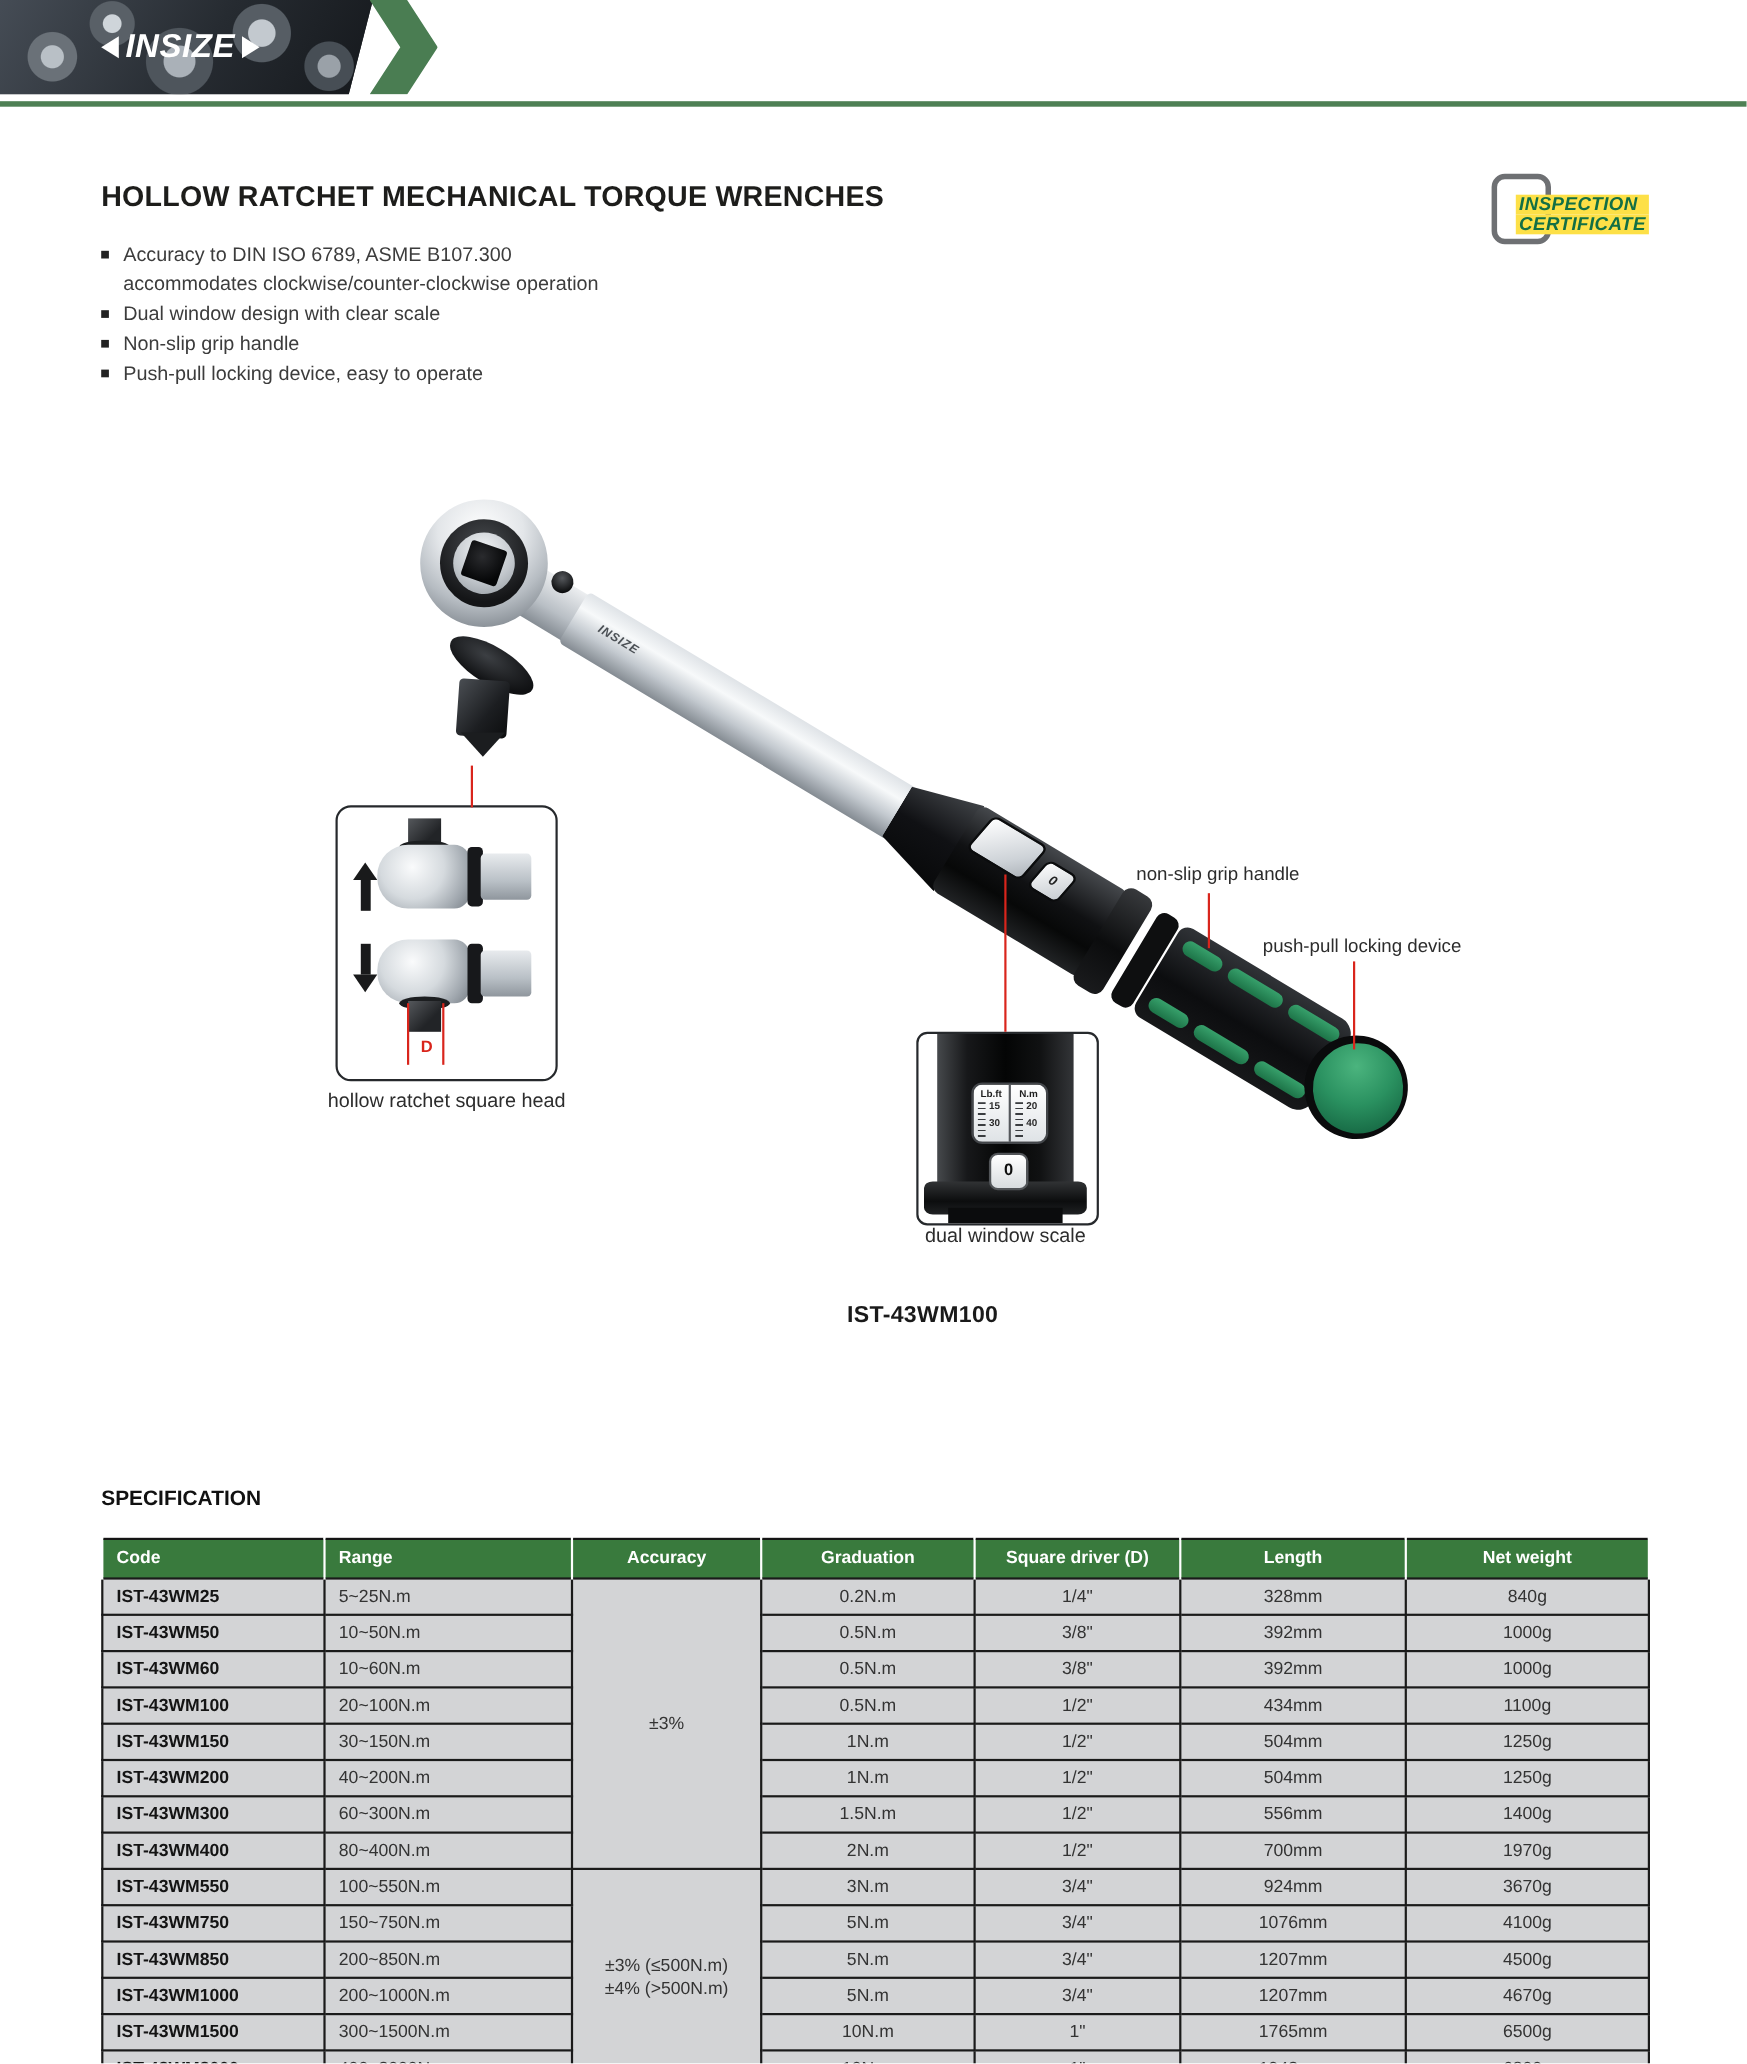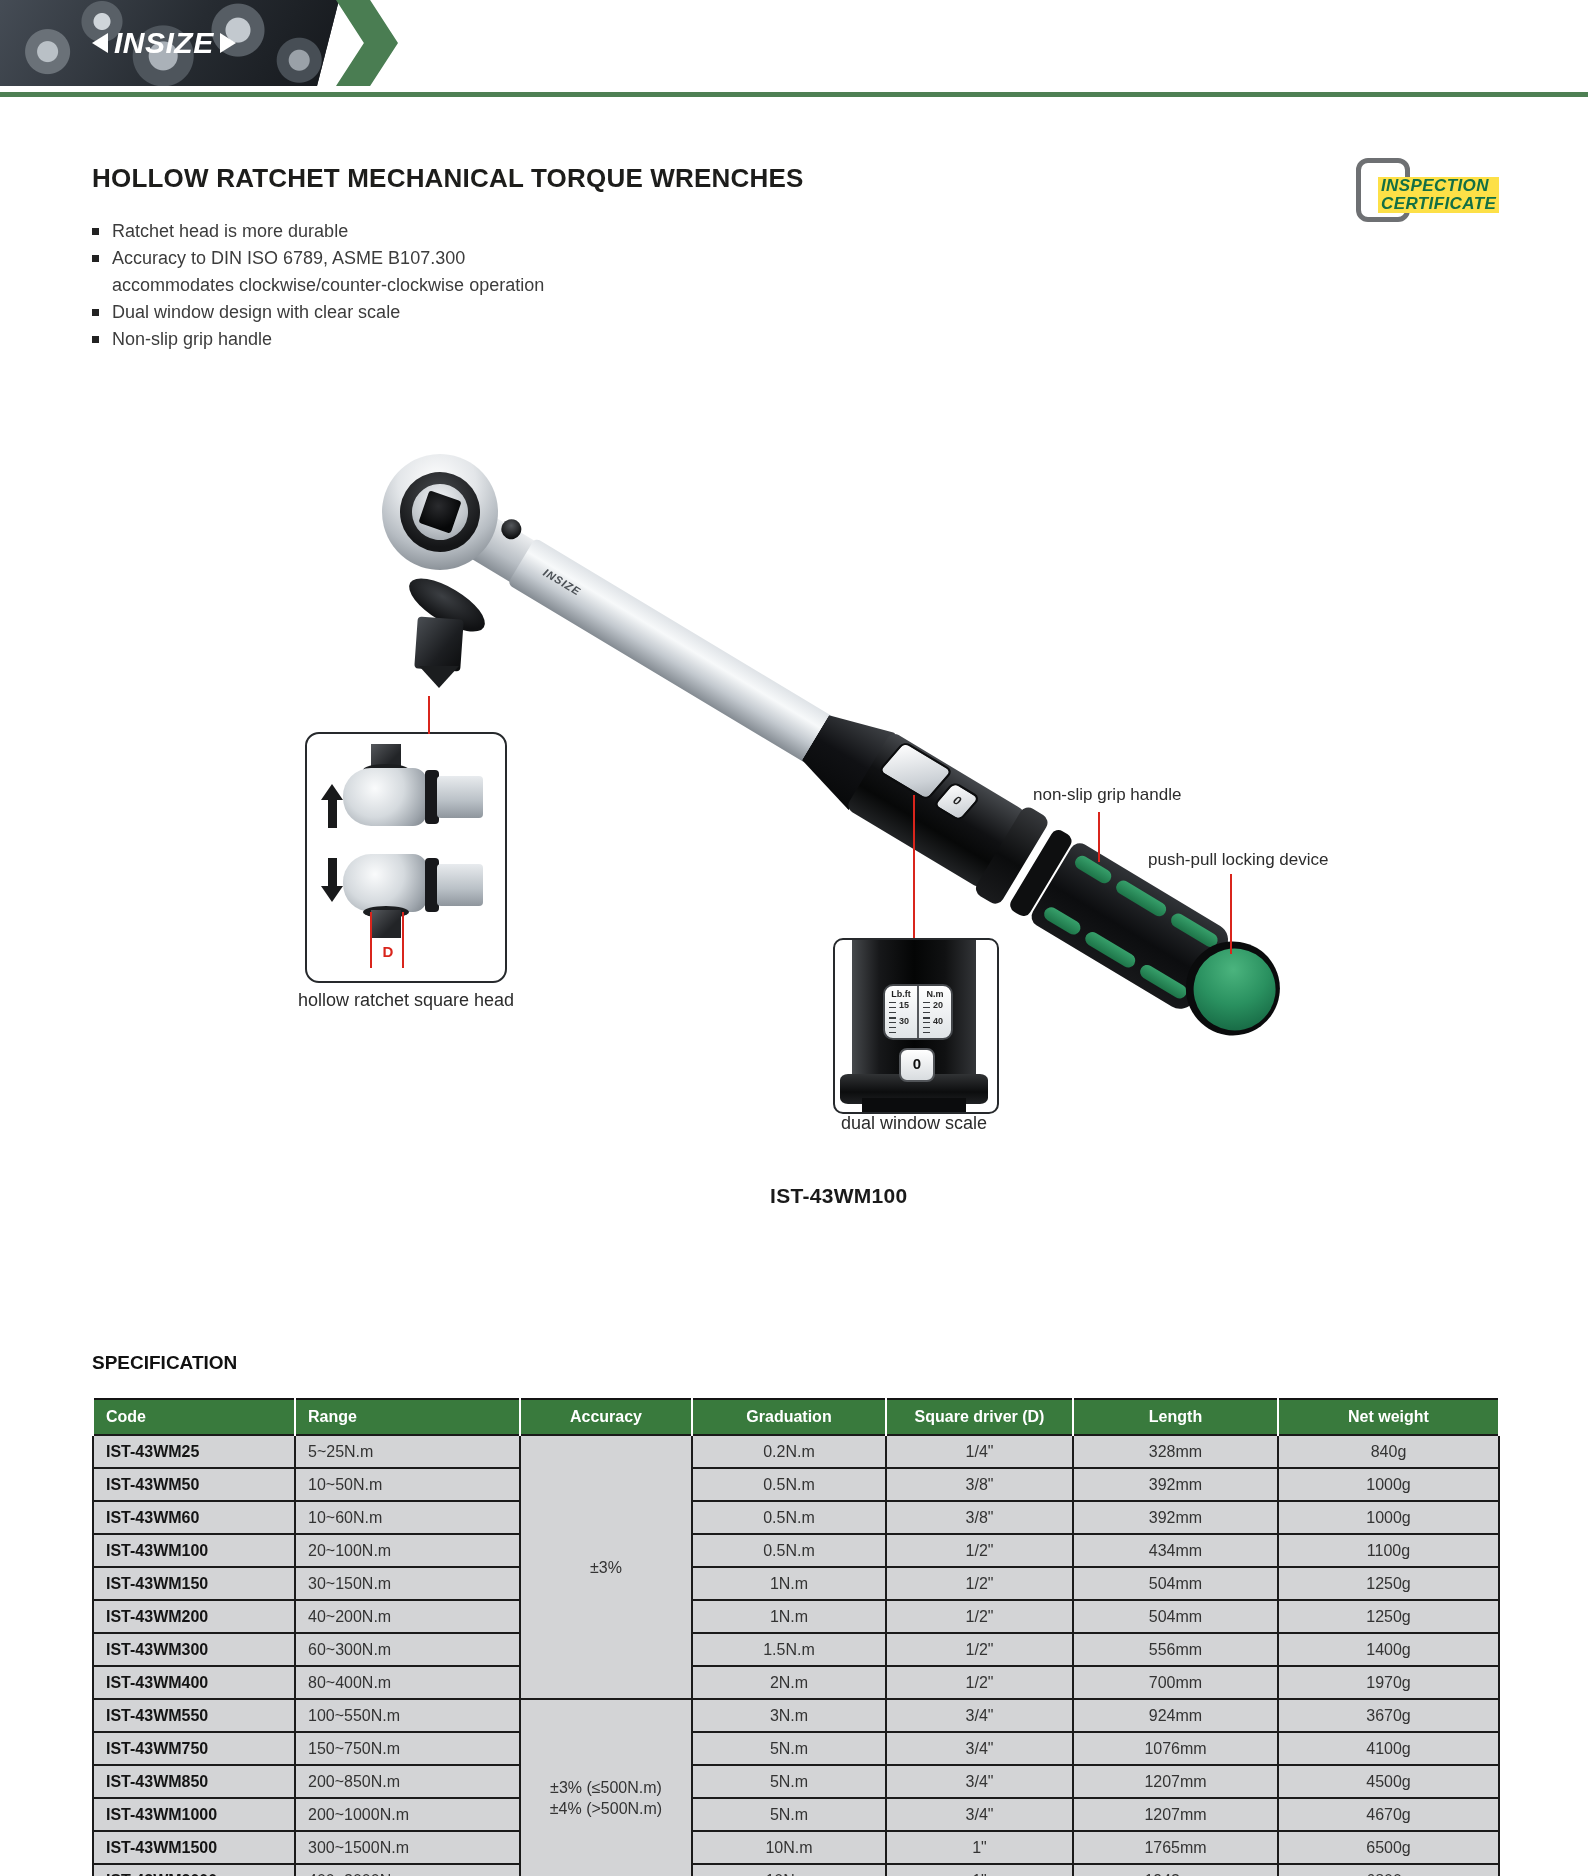--- a/index.html
+++ b/index.html
@@ -158,36 +158,36 @@
   <h1 class="title">HOLLOW RATCHET MECHANICAL TORQUE WRENCHES</h1>
   <div class="certbox"></div>
   <div class="certtext">
     <span>INSPECTION</span>
     <span>CERTIFICATE</span>
   </div>
 
   <ul class="features">
       <li>
         <span class="sq"></span>
-        <span>Ratchet head is more durable</span>
-      </li>
-      <li>
-        <span class="sq"></span>
         <span>Accuracy to DIN ISO 6789, ASME B107.300</span>
       </li>
       <li class="cont">
         <span>accommodates clockwise/counter-clockwise operation</span>
       </li>
       <li>
         <span class="sq"></span>
         <span>Dual window design with clear scale</span>
       </li>
       <li>
         <span class="sq"></span>
         <span>Non-slip grip handle</span>
+      </li>
+      <li>
+        <span class="sq"></span>
+        <span>Push-pull locking device, easy to operate</span>
       </li>
     </ul>
 
   <div class="w-ring"></div>
   <div class="w-tenon"></div>
   <div class="w-tip"></div>
   <div class="wrench">
     <div class="wp w-neck"></div>
     <div class="wp w-pin"></div>
     <div class="wp w-shaft"></div>

